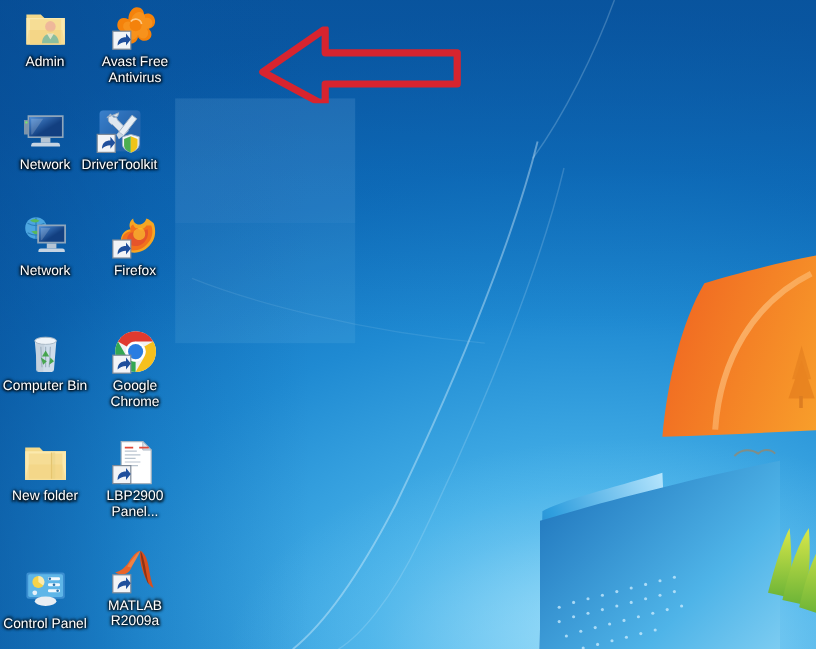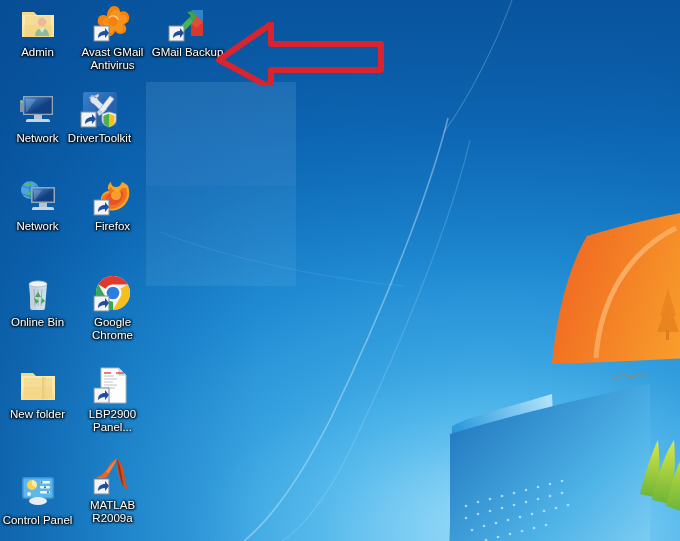--- a/index.html
+++ b/index.html
@@ -220,40 +220,23 @@
                    c-1 3-4 5-7 4 c-3-1-4-4-2-7 c-3-1-4-3-3-6 c1-2 4-3 6-1 c0-4 3-9 7-9 z" fill="#f79520" opacity=".85"></path>
           <circle cx="21" cy="19" r="5" fill="#f4820b"></circle>
           <path d="M17 16 a5 5 0 0 1 9 2" fill="none" stroke="#ffd9a5" stroke-width="1.4" opacity=".8"></path>
 
           <g class="shortcut-g">
             <rect x="2" y="24" width="15" height="15" fill="#f2f4f7" stroke="#7f8b99" stroke-width="1"></rect>
             <path d="M6 36 c0-5 3-7 7-7 l0-3 l4 5 l-4 5 l0-3 c-3 0-5 1-7 3 z" fill="#1f4f9c"></path>
           </g>
         </svg>
       </div>
-      <div class="icon-label">Avast GMail Antivirus</div>
-    </div>
-
-    <div class="icon-cell" style="left:150px; top:2px;">
-      <div class="icon-art">
-        <svg viewBox="0 0 42 42">
-          <path d="M10 28 L24 14 L20 10 L34 8 L32 22 L28 18 L14 32 Z" fill="#3ea34a"></path>
-          <path d="M24 8 L36 8 L36 20 L30 14 Z" fill="#2e86c8"></path>
-          <path d="M30 14 L36 20 L36 34 L24 34 L24 22 Z" fill="#d8372c"></path>
-          <path d="M24 22 L30 14 L36 20 L30 26 Z" fill="#e14b3a"></path>
-          <path d="M12 26 L22 16 L26 20 L16 30 Z" fill="#4fb95c" opacity=".7"></path>
-
-          <g>
-            <rect x="2" y="24" width="15" height="15" fill="#f2f4f7" stroke="#7f8b99" stroke-width="1"></rect>
-            <path d="M6 36 c0-5 3-7 7-7 l0-3 l4 5 l-4 5 l0-3 c-3 0-5 1-7 3 z" fill="#1f4f9c"></path>
-          </g>
-        </svg>
-      </div>
-      <div class="icon-label">GMail Backup</div>
-    </div>
+      <div class="icon-label">Avast Free Antivirus</div>
+    </div>
+
 
     <div class="icon-cell" style="left:0px; top:88px;">
       <div class="icon-art">
         <svg viewBox="0 0 42 42">
           <path d="M6 8 h30 v19 h-30 z" fill="#8fa6bb"></path>
           <path d="M7.5 9.5 h27 v16 h-27 z" fill="#1b4f92"></path>
           <linearGradient id="scr" x1="0" y1="0" x2="1" y2="1">
             <stop offset="0%" stop-color="#4f8fd8"></stop>
               <stop offset="60%" stop-color="#123f80"></stop>
           </linearGradient>
@@ -337,21 +320,21 @@
           <ellipse cx="21" cy="12" rx="9" ry="3" fill="#eef3f8"></ellipse>
           <ellipse cx="21" cy="12" rx="9" ry="3" fill="none" stroke="#a8b8c6" stroke-width=".8"></ellipse>
           <path d="M17 17 l1 17 M21 17 l0 17 M25 17 l-1 17" stroke="#9fb2c2" stroke-width="1" fill="none"></path>
           <g fill="#39a13f" opacity=".9">
             <path d="M21 20 l3 5 h-6 z"></path>
             <path d="M17 26 l5 3 l-3 3 z"></path>
             <path d="M25 26 l-1 6 l4-3 z"></path>
           </g>
         </svg>
       </div>
-      <div class="icon-label">Online Bin</div>
+      <div class="icon-label">Computer Bin</div>
     </div>
 
     <div class="icon-cell" style="left:75px; top:272px;">
       <div class="icon-art">
         <svg viewBox="0 0 42 42">
           <circle cx="21" cy="21" r="17" fill="#f1f1f1"></circle>
           <path d="M21 4 a17 17 0 0 1 14.7 8.5 L21 12.5 a8.5 8.5 0 0 0-7.4 4.3 L6.3 12.5 A17 17 0 0 1 21 4 z" fill="#e03a2f"></path>
           <path d="M35.7 12.5 A17 17 0 0 1 21 38 l7.3-12.7 a8.5 8.5 0 0 0 0-8.5 z" fill="#f5c01e"></path>
           <path d="M6.3 12.5 L13.6 25.3 a8.5 8.5 0 0 0 7.4 4.2 L21 38 A17 17 0 0 1 6.3 12.5 z" fill="#34a853"></path>
           <circle cx="21" cy="21" r="8.2" fill="#ffffff"></circle>

